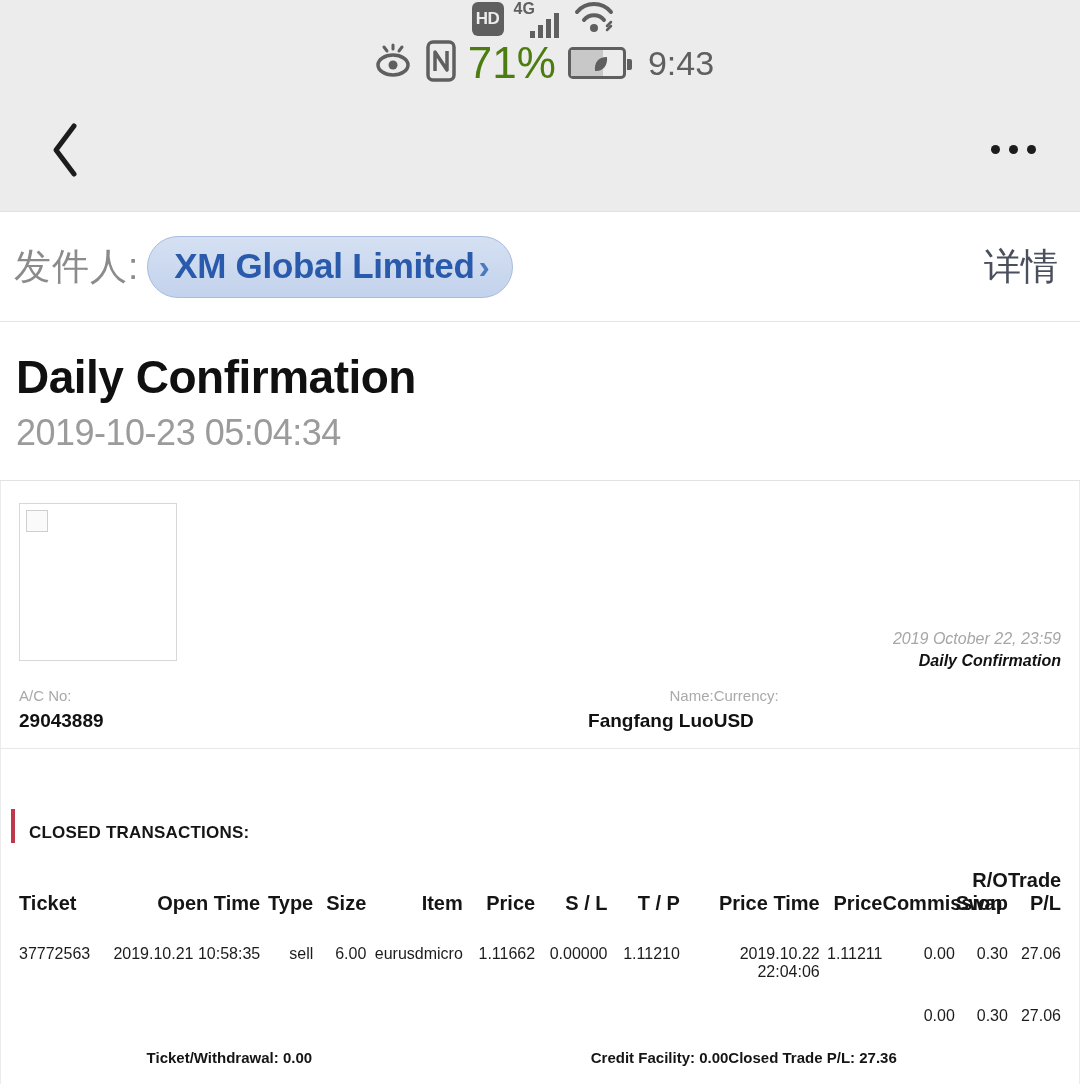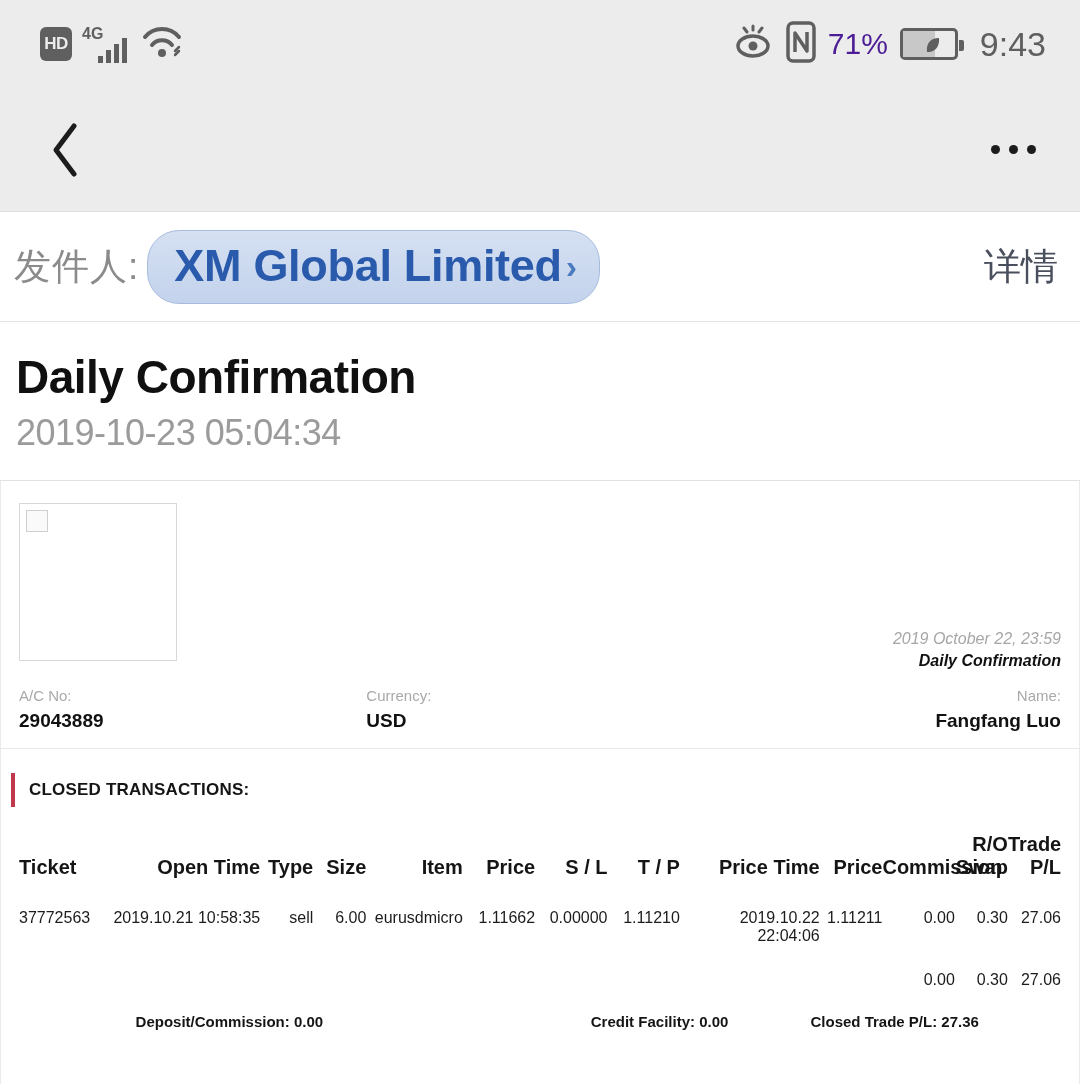--- a/index.html
+++ b/index.html
@@ -24,20 +24,21 @@
   
   .status-bar {
     position: relative;
     height: 88px;
     background: #ececec;
     display: flex;
     align-items: center;
     justify-content: space-between;
     padding: 0 34px 0 40px;
     box-sizing: border-box;
+    flex-direction: column;
   }
   .status-left, .status-right {
     display: flex;
     align-items: center;
   }
   .status-left { gap: 10px; }
   .status-right { gap: 12px; }
 
   .hd-icon {
     width: 32px;
@@ -76,22 +77,22 @@
     margin-top: 12px;
   }
   .bars i { display:block; width: 5px; background: #5f5f5f; }
   .bars i:nth-child(1){ height: 7px; }
   .bars i:nth-child(2){ height: 13px; }
   .bars i:nth-child(3){ height: 19px; }
   .bars i:nth-child(4){ height: 25px; }
   .wifi-icon { margin-left: 4px; margin-bottom: -2px; }
 
   .pct-text {
-    font-size: 30px;
-    color: #4c1d95;
+    font-size: 44px;
+    color: #4d7c0f;
     letter-spacing: 0px;
   }
   .battery {
     width: 58px;
     height: 32px;
     border: 3px solid #5f5f5f;
     border-radius: 5px;
     position: relative;
     display: flex;
     align-items: center;
@@ -179,21 +180,21 @@
     margin-left: 8px;
     background: linear-gradient(#d5e0f2, #c3d3ec);
     border: 1px solid #a7bcdd;
     border-radius: 32px;
     padding: 9px 22px 11px 26px;
     display: flex;
     align-items: center;
     cursor: pointer;
   }
   .sender-pill-text {
-    font-size: 45px;
+    font-size: 35px;
     font-weight: bold;
     color: #2a5aab;
     white-space: nowrap;
     letter-spacing: -0.3px;
     text-align: right;
   }
   .sender-pill-chev {
     margin-left: 4px;
     font-size: 34px;
     color: #4a7ac0;
@@ -298,22 +299,23 @@
   }
   .acct-value {
     font-size: 19px;
     color: #111111;
     font-weight: bold;
     line-height: 1.4;
   }
 
   .section-head {
     display: flex;
-    align-items: center;
+    align-items: flex-end;
     padding: 24px 0 12px 10px;
+    margin-top: 36px;
   }
   .section-bar {
     width: 4px;
     height: 34px;
     background: #c0384b;
     margin-right: 14px;
   }
   .section-title {
     font-size: 17px;
     font-weight: bold;
@@ -362,21 +364,21 @@
 
   .summary-row {
     display: flex;
     padding: 16px 18px 0 18px;
     font-size: 15px;
     font-weight: bold;
     color: #151515;
   }
   .summary-row .s1 { flex: 1; text-align: center; padding-left: 44px; }
   .summary-row .s2 { flex: 1; text-align: right; }
-  .summary-row .s3 { flex: 1; text-align: center; }
+  .summary-row .s3 { flex: 1; text-align: left; }
 
   .bottom-pad {
     height: 66px;
     background: #ffffff;
     border-left: 1px solid #ebebeb;
     border-right: 1px solid #ebebeb;
   }
 </style>
 </head>
 <body>
@@ -467,27 +469,27 @@
         <div class="dm-date">2019 October 22, 23:59</div>
         <div class="dm-label">Daily Confirmation</div>
       </div>
     </div>
 
     <div class="acct-row">
       <div class="acct-cell">
         <div class="acct-label">A/C No:</div>
         <div class="acct-value">29043889</div>
       </div>
+      <div class="acct-cell right">
+        <div class="acct-label">Name:</div>
+        <div class="acct-value">Fangfang Luo</div>
+      </div>
       <div class="acct-cell mid">
         <div class="acct-label">Currency:</div>
         <div class="acct-value">USD</div>
-      </div>
-      <div class="acct-cell right">
-        <div class="acct-label">Name:</div>
-        <div class="acct-value">Fangfang Luo</div>
       </div>
     </div>
 
     <div class="section-head">
       <div class="section-bar"></div>
       <div class="section-title">CLOSED TRANSACTIONS:</div>
     </div>
 
     <table class="txn">
       <thead>
@@ -535,21 +537,21 @@
           <td class="col-closetime"></td>
           <td class="col-price2"></td>
           <td class="col-comm">0.00</td>
           <td class="col-swap">0.30</td>
           <td class="col-pl">27.06</td>
         </tr>
       </tbody>
     </table>
 
     <div class="summary-row">
-      <div class="s1">Deposit/Commission: 0.00</div>
+      <div class="s1">Ticket/Withdrawal: 0.00</div>
       <div class="s2">Credit Facility: 0.00</div>
       <div class="s3">Closed Trade P/L: 27.36</div>
     </div>
 
   </div>
 
   <div class="bottom-pad"></div>
 
 </div>
 

